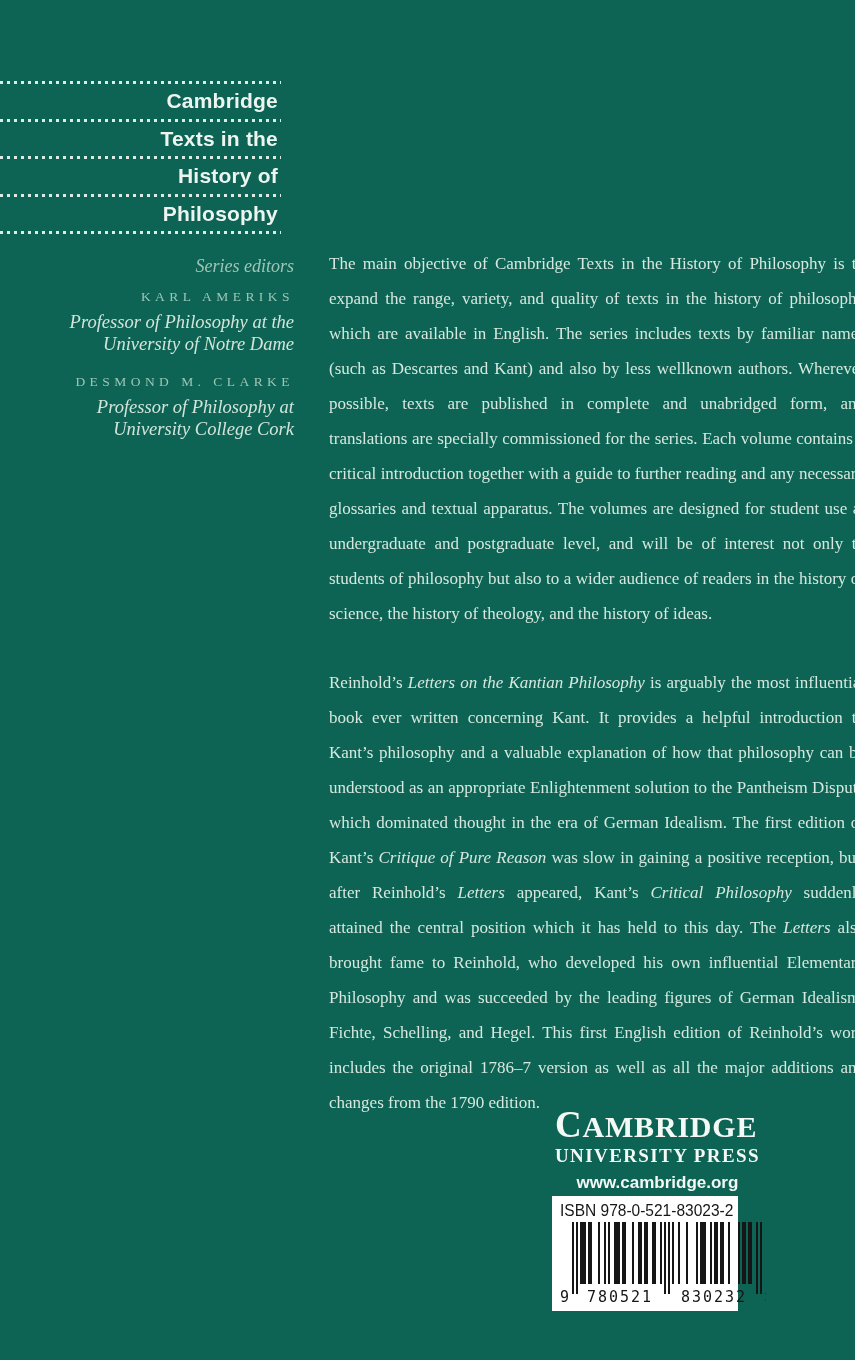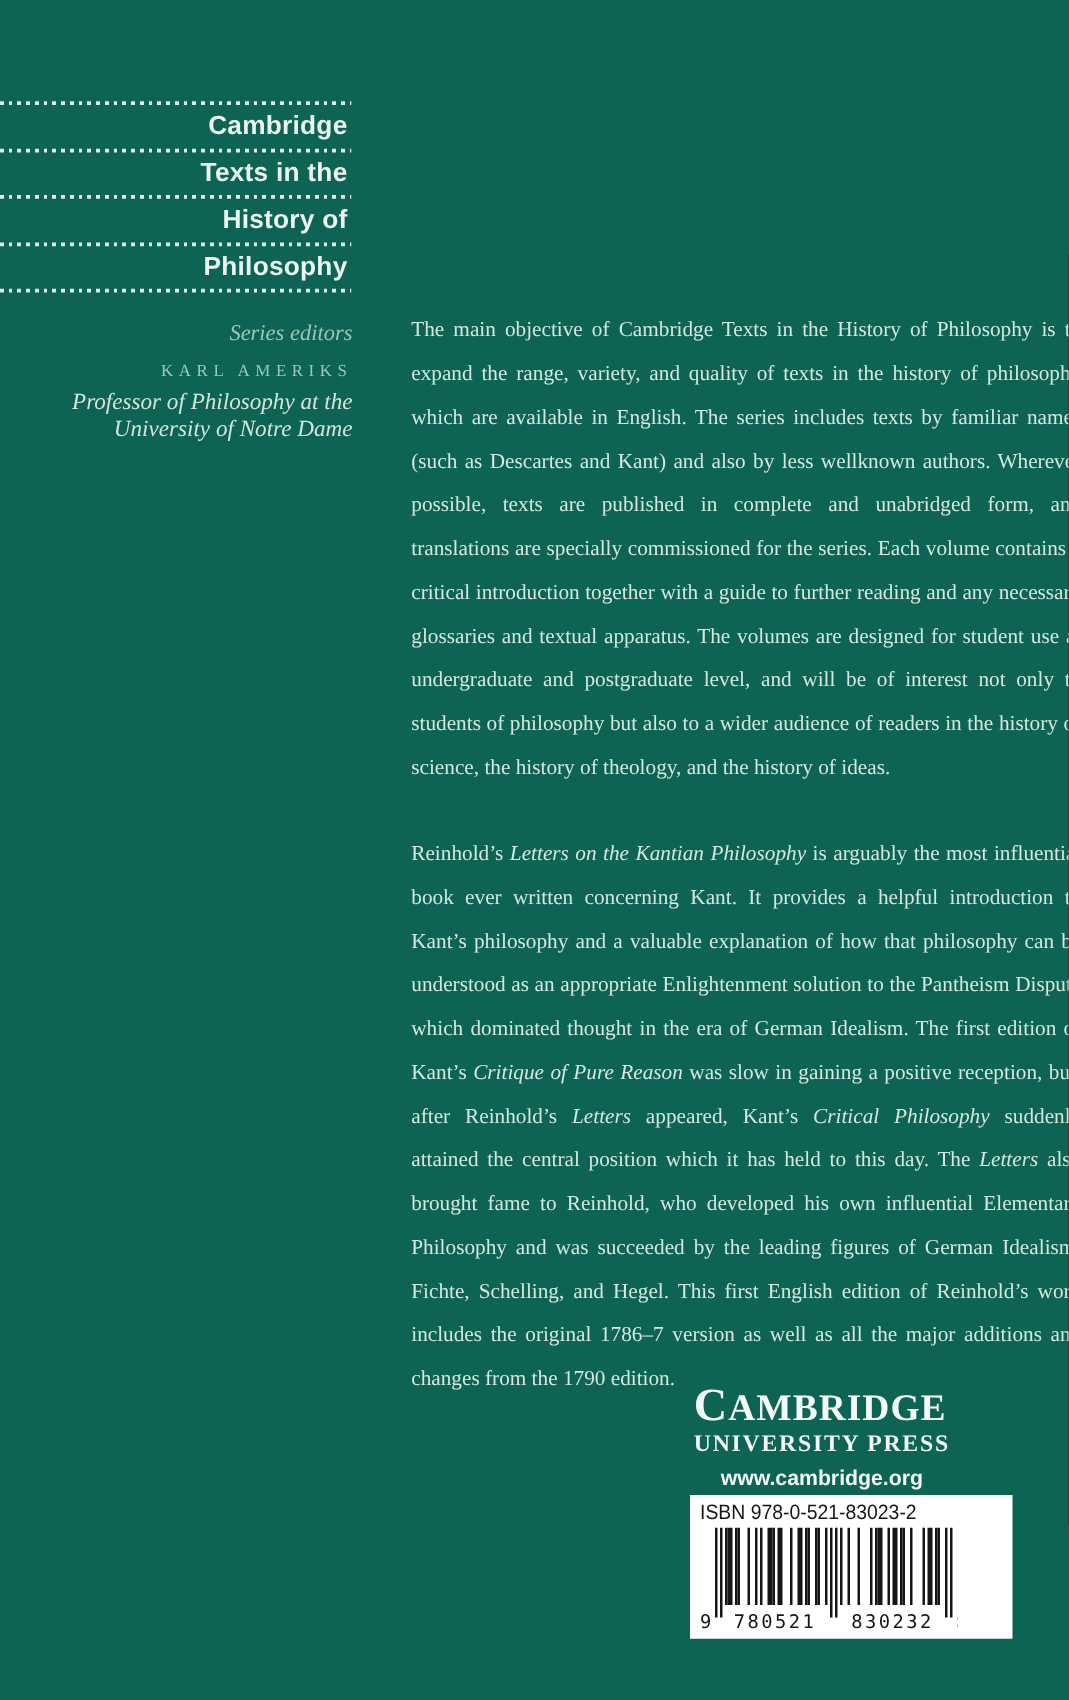--- a/index.html
+++ b/index.html
@@ -44,21 +44,21 @@
     font-family: "Liberation Sans", sans-serif;
     font-weight: bold;
     font-size: 21px;
     color: var(--title-text);
     letter-spacing: 0.2px;
   }
 
   
   .editors-block {
     position: absolute;
-    left: 4px;
+    left: 16px;
     top: 256px;
     width: 281px;
     text-align: right;
     padding-right: 3px;
   }
   .editors-heading {
     font-style: italic;
     font-size: 18px;
     color: var(--muted-text);
     margin-bottom: 12px;
@@ -122,21 +122,21 @@
     font-size: 17px;
     margin-top: 5px;
     text-align: center;
   }
 
   
   .barcode-box {
     position: absolute;
     left: 552px;
     top: 1196px;
-    width: 258px;
+    width: 186px;
     height: 115px;
     background: var(--barcode-bg);
     padding: 5px 8px 3px 8px;
   }
   .isbn-label {
     font-family: "Liberation Sans", sans-serif;
     font-size: 16.5px;
     color: var(--barcode-ink);
     white-space: nowrap;
     transform: scaleX(0.94);
@@ -161,20 +161,25 @@
     <div class="series-line">Philosophy</div>
     <div class="rule"></div>
   </div>
 
   <div class="editors-block">
     <div class="editors-heading">Series editors</div>
     <div class="editor">
       <div class="editor-name">KARL AMERIKS</div>
       <div class="editor-affiliation">Professor of Philosophy at the
 University of Notre Dame</div>
+    </div>
+    <div class="editor">
+      <div class="editor-name">DESMOND M. CLARKE</div>
+      <div class="editor-affiliation">Professor of Philosophy at
+University College Cork</div>
     </div>
   </div>
 
   <div class="blurb">
     <p>The main objective of Cambridge Texts in the History of Philosophy is to expand the range, variety, and quality of texts in the history of philosophy which are available in English. The series includes texts by familiar names (such as Descartes and Kant) and also by less wellknown authors. Wherever possible, texts are published in complete and unabridged form, and translations are specially commissioned for the series. Each volume contains a critical introduction together with a guide to further reading and any necessary glossaries and textual apparatus. The volumes are designed for student use at undergraduate and postgraduate level, and will be of interest not only to students of philosophy but also to a wider audience of readers in the history of science, the history of theology, and the history of ideas.</p>
     <p><span>Reinhold’s </span><i>Letters on the Kantian Philosophy</i><span> is arguably the most influential book ever written concerning Kant. It provides a helpful introduction to Kant’s philosophy and a valuable explanation of how that philosophy can be understood as an appropriate Enlightenment solution to the Pantheism Dispute which dominated thought in the era of German Idealism. The first edition of Kant’s </span><i>Critique of Pure Reason</i><span> was slow in gaining a positive reception, but, after Reinhold’s </span><i>Letters</i><span> appeared, Kant’s </span><i>Critical Philosophy</i><span> suddenly attained the central position which it has held to this day. The </span><i>Letters</i><span> also brought fame to Reinhold, who developed his own influential Elementary Philosophy and was succeeded by the leading figures of German Idealism: Fichte, Schelling, and Hegel. This first English edition of Reinhold’s work includes the original 1786–7 version as well as all the major additions and changes from the 1790 edition.</span></p>
   </div>
 
   <div class="publisher">
     <div class="cup-name">CAMBRIDGE</div>

